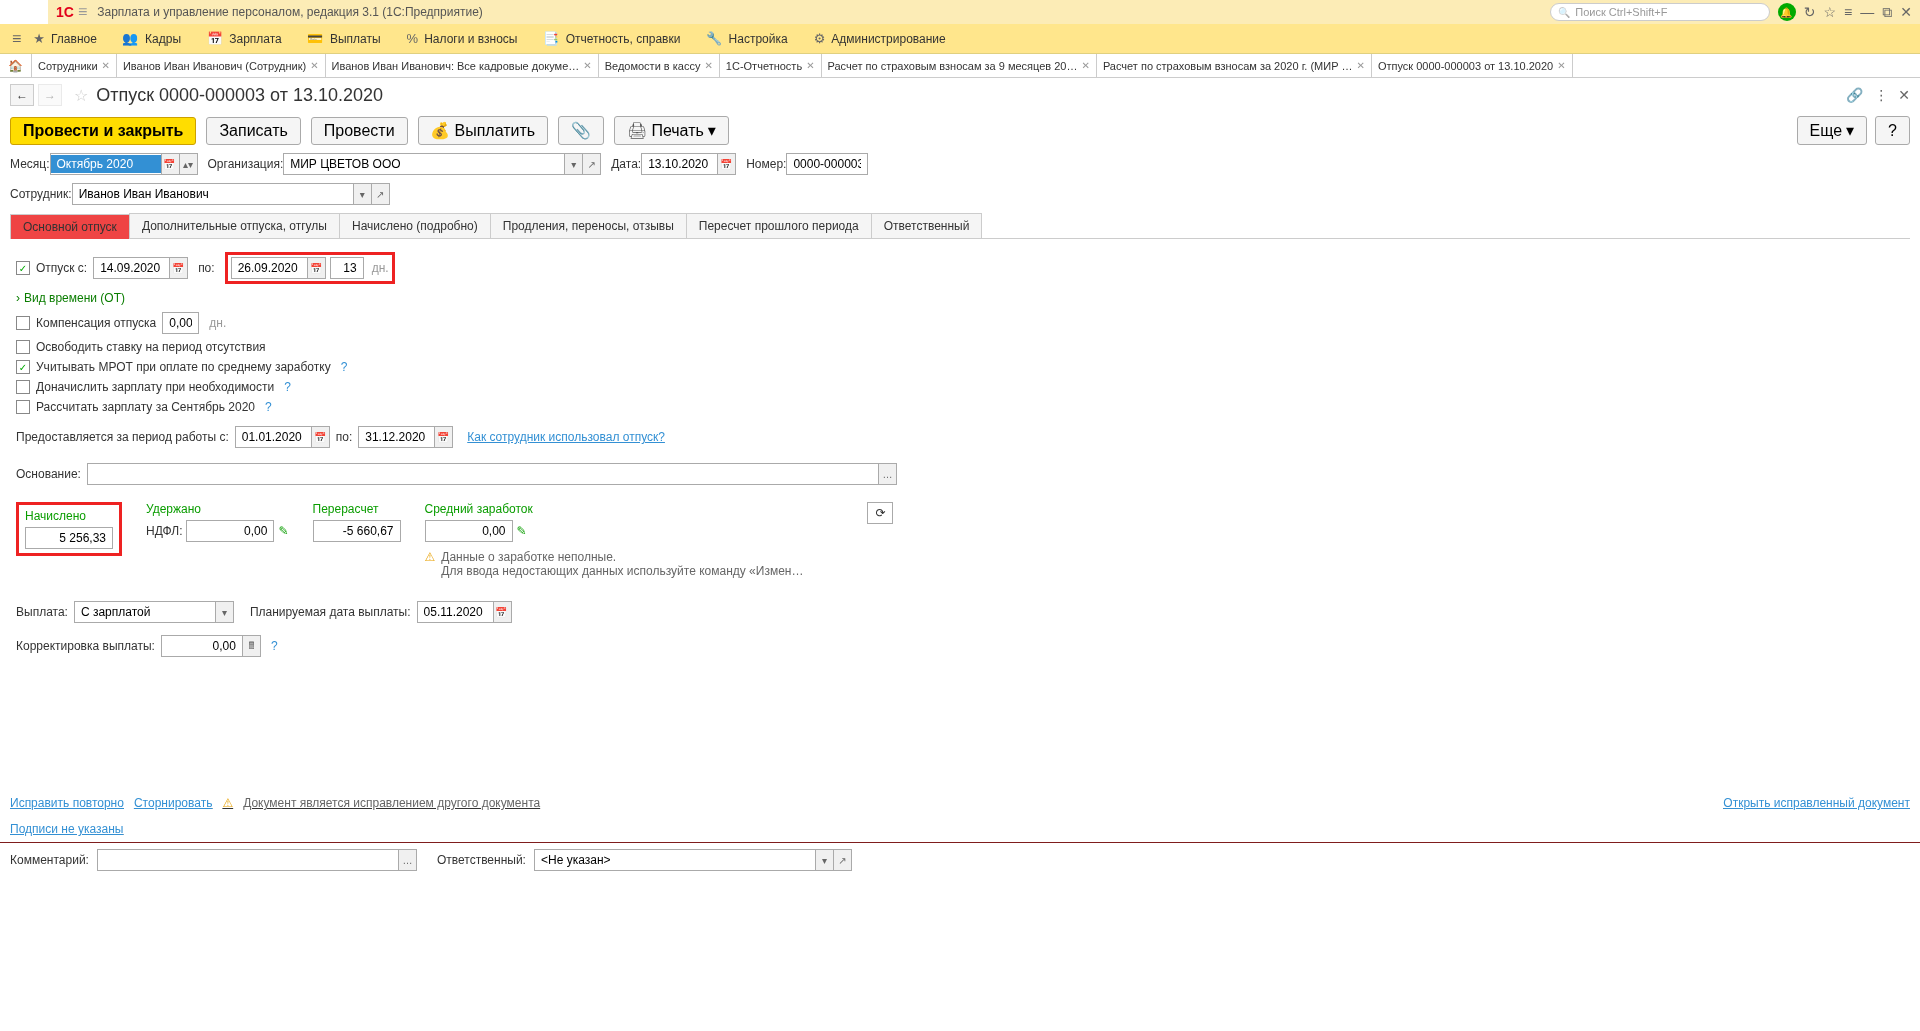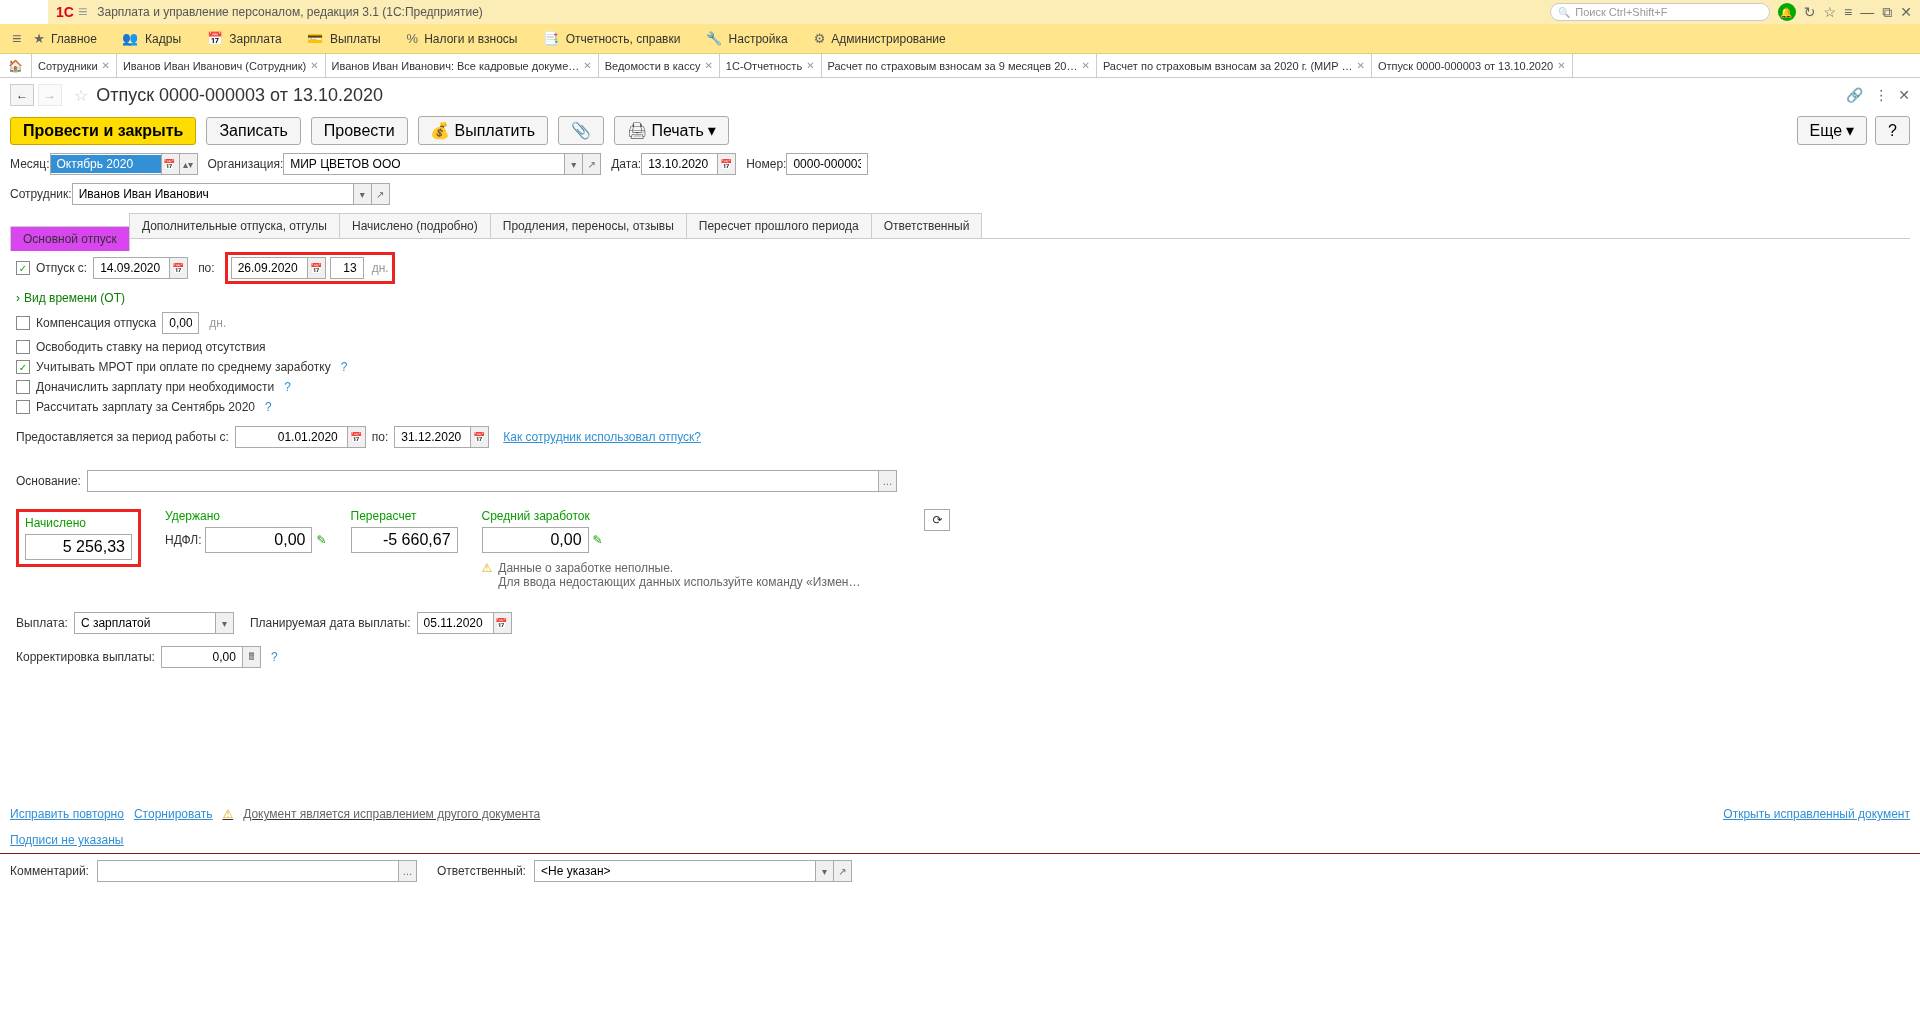--- a/index.html
+++ b/index.html
@@ -40,37 +40,37 @@
 
 .form-row { display: flex; align-items: center; padding: 4px 10px; gap: 0; }
 .label { color: #333; white-space: nowrap; }
 .input-wrap { display: inline-flex; align-items: center; border: 1px solid #aaa; height: 22px; background: #fff; }
 .input-wrap input { border: none; padding: 2px 6px; font-size: 12px; outline: none; height: 18px; }
 .input-wrap input.selected-text { background: #3390d4; color: #fff; }
 .cal-btn, .dd-btn, .step-btn, .dots-btn { border-left: 1px solid #aaa; width: 18px; height: 20px; display: inline-flex; align-items: center; justify-content: center; color: #666; cursor: pointer; font-size: 10px; background: #f0f0f0; }
 
 .tabs-sub { border-bottom: 1px solid #ccc; display: flex; margin: 4px 10px 0; }
 .tab-sub { padding: 5px 12px; border: 1px solid #ccc; border-bottom: none; margin-right: -1px; background: #f5f5f5; cursor: pointer; font-size: 12px; }
-.tab-sub.active { background: #d946ef; position: relative; top: 13px; }
+.tab-sub.active { background: #ef4444; position: relative; top: 1px; }
 
 .form-body { padding: 10px 16px; }
 .chk-row { display: flex; align-items: center; gap: 6px; padding: 3px 0; }
 .chk { width: 14px; height: 14px; border: 1px solid #888; display: inline-flex; align-items: center; justify-content: center; background: #fff; cursor: pointer; font-size: 10px; color: #0a0; }
 .expand-link { color: #0a7d00; cursor: pointer; padding: 4px 0; display: inline-flex; align-items: center; gap: 4px; }
 .help-q { color: #3390d4; cursor: pointer; margin-left: 4px; }
 .link { color: #3390d4; text-decoration: underline; cursor: pointer; }
 .unit { color: #999; margin-left: 4px; }
 
 .red-box { border: 3px solid #e22; }
 
 .totals { display: flex; gap: 24px; padding: 4px 0; align-items: flex-start; }
 .total-col { display: flex; flex-direction: column; gap: 4px; }
 .total-label { color: #0a9d00; font-size: 12px; }
 .total-row { display: flex; align-items: center; gap: 4px; }
-.total-input { border: 1px solid #aaa; width: 107px; text-align: right; padding: 3px 6px; font-size: 16px; }
+.total-input { border: 1px solid #aaa; width: 88px; text-align: right; padding: 3px 6px; font-size: 12px; }
 .pencil { color: #0a9d00; cursor: pointer; }
 .warn-row { display: flex; gap: 6px; color: #666; padding-top: 4px; }
 .warn-icon { color: #e8a000; }
 
 .footer-links { padding: 6px 10px; display: flex; align-items: center; gap: 10px; text-decoration: underline; }
 .right-link { margin-left: auto; text-align: right; }
 
 .bottom-row { border-top: 1px solid #7f1d1d; padding: 6px 10px; display: flex; align-items: center; gap: 8px; }
 .refresh-btn { border: 1px solid #aaa; width: 26px; height: 22px; display: inline-flex; align-items: center; justify-content: center; cursor: pointer; background: #fff; }
 </style>
@@ -291,32 +291,32 @@
 
   <div class="chk-row">
     <span class="chk"></span>
     <span>Рассчитать зарплату за Сентябрь 2020</span>
     <span class="help-q">?</span>
   </div>
 
   <div class="chk-row" style="margin-top:6px">
     <span>Предоставляется за период работы с:</span>
     <div class="input-wrap">
-      <input style="width: 75px; margin-left: 36px;" value="01.01.2020">
+      <input style="width: 75px;" value="01.01.2020">
       <span class="cal-btn">📅</span>
     </div>
     <span>по:</span>
     <div class="input-wrap">
       <input style="width: 75px;" value="31.12.2020">
       <span class="cal-btn">📅</span>
     </div>
     <span class="link" style="margin-left:8px">Как сотрудник использовал отпуск?</span>
   </div>
 
-  <div class="chk-row" style="margin-top:16px">
+  <div class="chk-row" style="margin-top:9px">
     <span>Основание:</span>
     <div class="input-wrap" style="flex:0 0 auto">
       <input style="width: 790px;">
       <span class="dots-btn">…</span>
     </div>
   </div>
 
   
   <div class="totals" style="margin-top:10px">
     <div class="red-box" style="padding:4px 6px">

